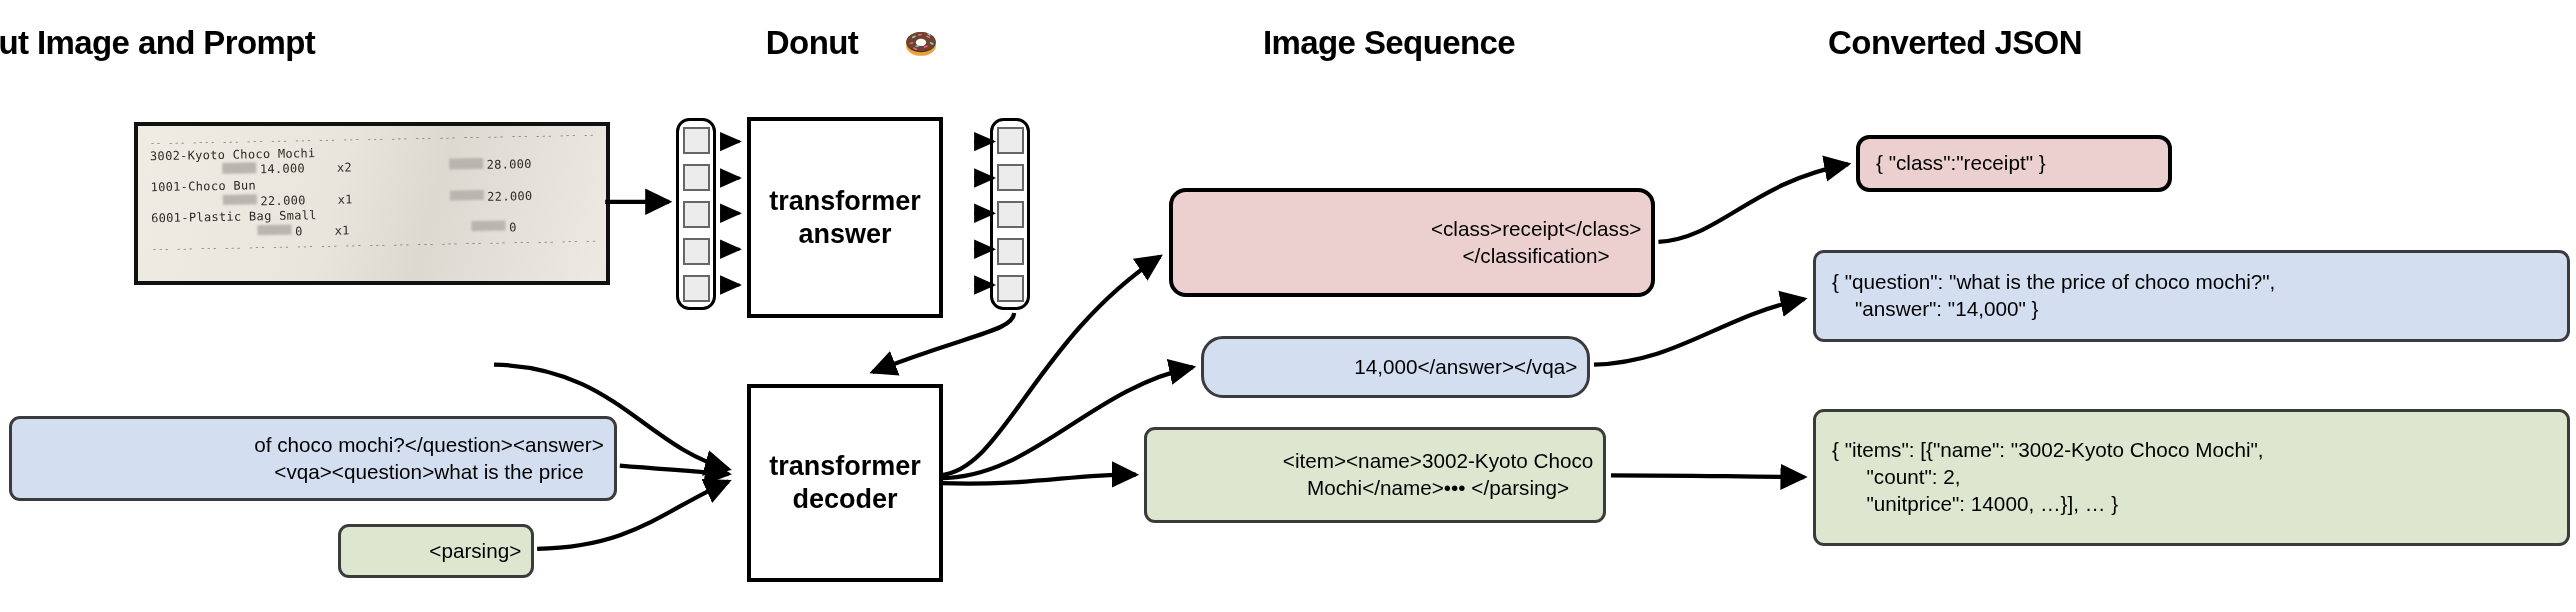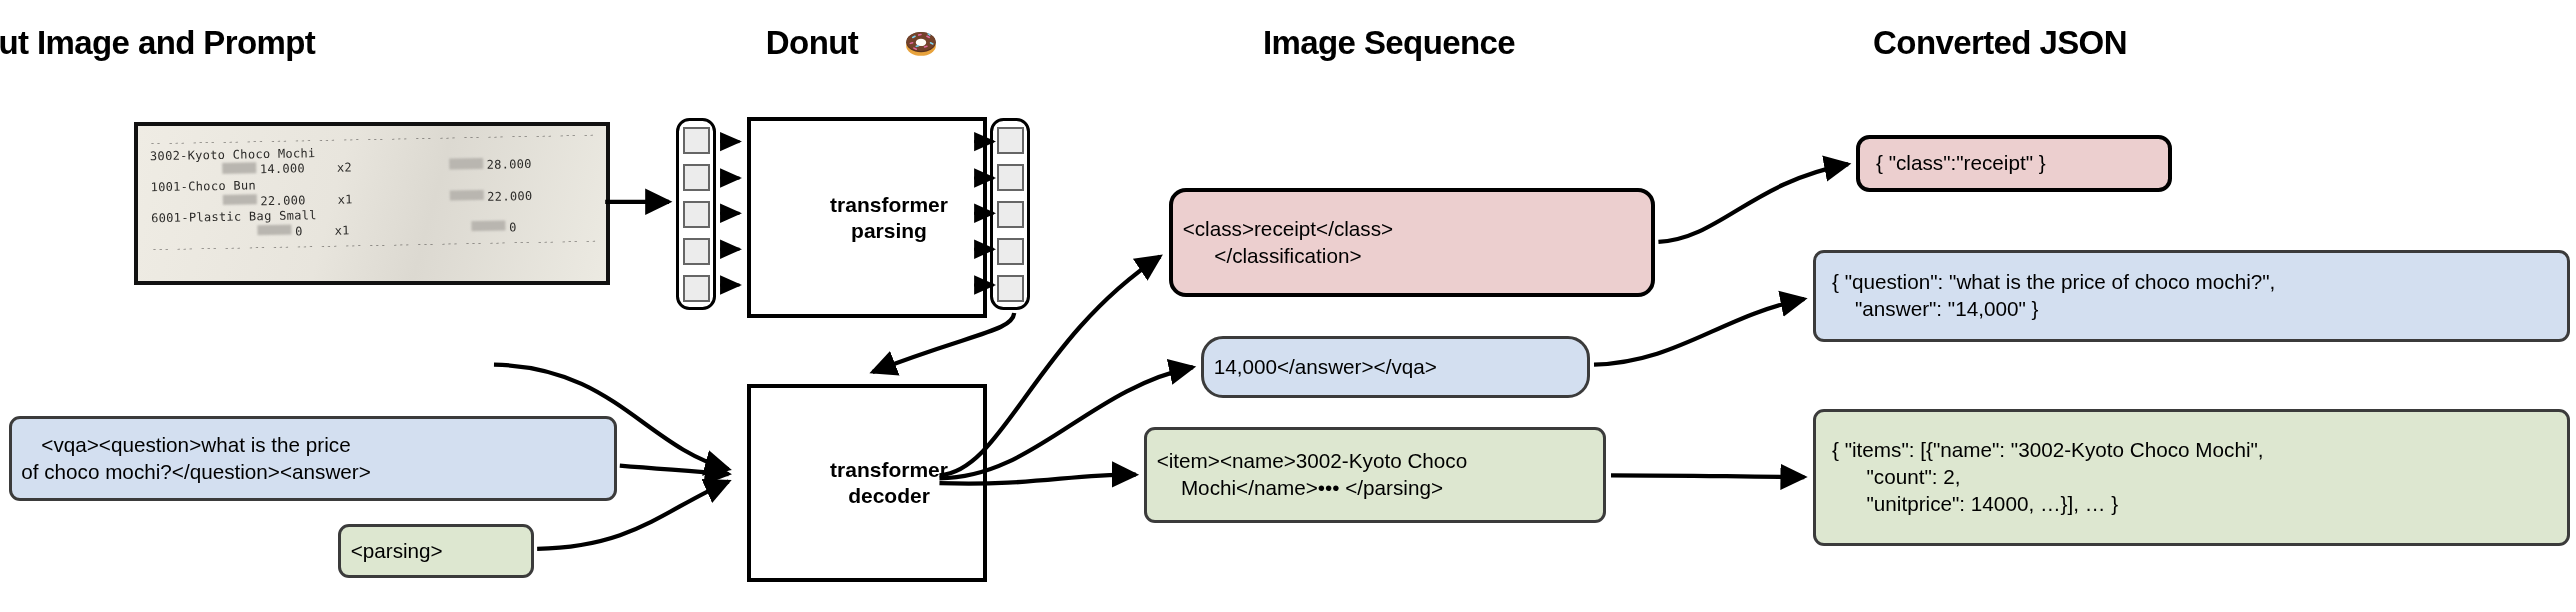--- a/index.html
+++ b/index.html
@@ -26,25 +26,25 @@
 
   
   .tokcol{position:absolute;border:3.6px solid #000;border-radius:13.4px;background:#fff;
           display:flex;flex-direction:column;justify-content:space-between;
           align-items:center;padding:5.5px 4.9px;box-sizing:border-box;}
   .tok{width:23px;height:23px;background:#ececec;border:2.4px solid #666;}
 
   
   .block{position:absolute;border:4.3px solid #000;background:#fff;display:flex;
          align-items:center;justify-content:center;text-align:center;
-         font-weight:bold;font-size:21px;line-height:1.22;padding-left:44px;}
+         font-weight:bold;font-size:27px;line-height:1.22;}
 
   
   .cbox{position:absolute;border:3px solid #3b3b3b;border-radius:11px;
-        display:flex;align-items:center;justify-content:flex-start;text-align:center;
+        display:flex;align-items:center;justify-content:flex-end;text-align:center;
         box-sizing:border-box;font-size:20.7px;line-height:1.30;padding:4.9px 9.7px;}
   .cbox.left{justify-content:flex-start;text-align:left;}
   .pink{background:#eccfcf;}
   .blue{background:#d3dff0;}
   .green{background:#dde7d0;}
   .cbox.thick{border-color:#000;border-width:4.3px;}
 
   svg.wires{position:absolute;left:0;top:0;width:2576px;height:612px;overflow:visible;}
   .ln{fill:none;stroke:#000;stroke-width:7;}
   .ln.thin{stroke-width:5;}
@@ -77,21 +77,21 @@
         <line x1="24" y1="41" x2="28" y2="40" stroke="#7fd2ef"></line>
         <line x1="38" y1="42" x2="42" y2="41" stroke="#e2699f"></line>
         <line x1="20" y1="44" x2="24" y2="46" stroke="#e2699f"></line>
         <line x1="44" y1="20" x2="47" y2="22" stroke="#7fd2ef"></line>
       </g>
     </svg>
   </div>
 
   <div class="hdr" style="left:1389px;top:24px;">Image Sequence</div>
 
-  <div class="hdr" style="left:2000px;top:24px;">Converted JSON</div>
+  <div class="hdr" style="left:1955px;top:24px;">Converted JSON</div>
 
   <div class="receipt" style="left:134px;top:122px;width:468px;height:155px;">
     <div class="paper"></div>
     <div class="rows">
       <div class="dashes">-- --- ---- --- --- --- --- --- --- --- --- --- --- --- --- --- --- --- --- --- ---</div>
       <div class="rline">
         <span class="nm">3002-Kyoto Choco Mochi</span>
       </div>
       <div class="rline">
         <span style="width:72px;display:inline-block"></span><span class="blur" style="width:34px"></span>
@@ -131,21 +131,21 @@
     <div class="tok"></div>
     <div class="tok"></div>
     <div class="tok"></div>
     <div class="tok"></div>
     <div class="tok"></div>
   </div>
 
   <div class="block" style="left:747px;top:117px;width:188px;height:193px;">
     <div>
       <div>transformer</div>
-      <div>parsing</div>
+      <div>answer</div>
     </div>
   </div>
 
   <div class="tokcol" style="left:990px;top:118px;width:40px;height:192px;">
     <div class="tok"></div>
     <div class="tok"></div>
     <div class="tok"></div>
     <div class="tok"></div>
     <div class="tok"></div>
   </div>
@@ -153,22 +153,22 @@
   <div class="block" style="left:747px;top:384px;width:188px;height:190px;">
     <div>
       <div>transformer</div>
       <div>decoder</div>
     </div>
   </div>
 
 
   <div class="cbox blue" style="left:8.5px;top:416px;width:608px;height:85px;">
     <div>
+      <div>of choco mochi?&lt;/question&gt;&lt;answer&gt;</div>
       <div>&lt;vqa&gt;&lt;question&gt;what is the price</div>
-      <div>of choco mochi?&lt;/question&gt;&lt;answer&gt;</div>
     </div>
   </div>
 
   <div class="cbox green" style="left:338px;top:524px;width:196px;height:54px;">
     <span>&lt;parsing&gt;</span>
   </div>
 
   <div class="cbox pink thick" style="left:1169px;top:188px;width:486px;height:109px;border-radius:17px;">
     <div>
       <div>&lt;class&gt;receipt&lt;/class&gt;</div>

